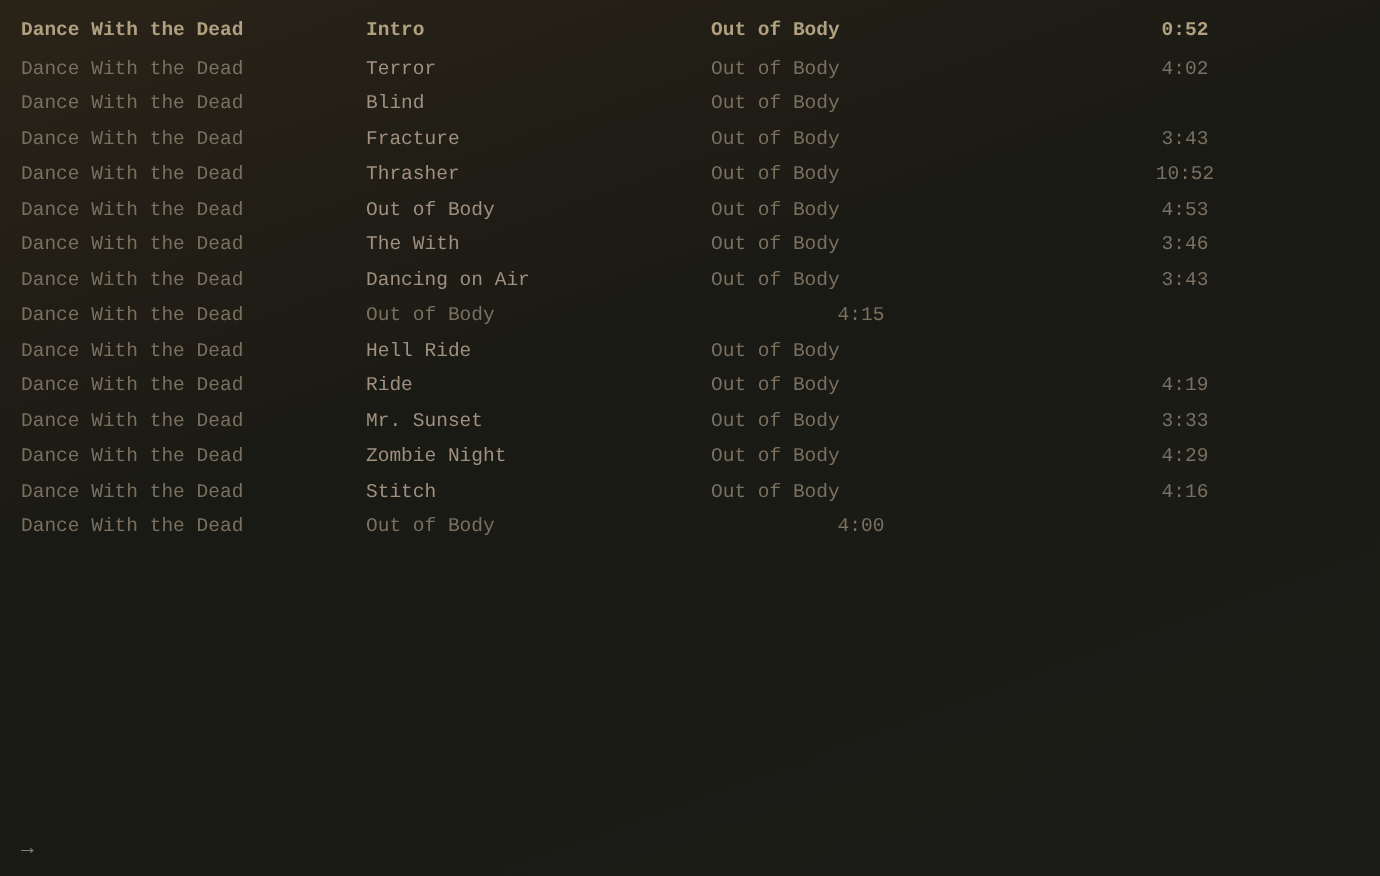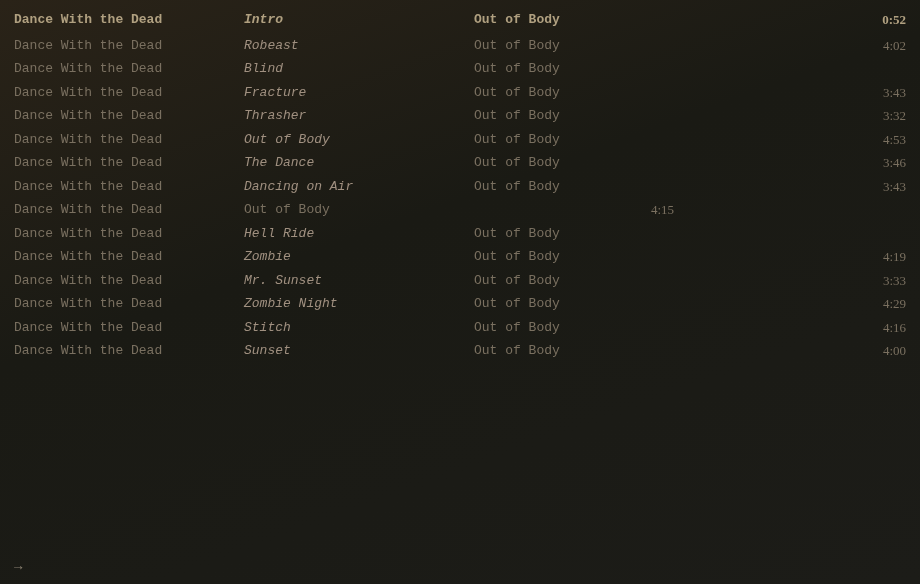--- a/index.html
+++ b/index.html
@@ -35,31 +35,29 @@
       font-weight: bold;
       margin-bottom: 2px;
     }
 
     .col-artist {
       color: #7a7060;
     }
 
     .col-title {
       color: #a09080;
-      font-style: italic;
     }
 
     .col-album {
       color: #7a7060;
     }
 
     .col-duration {
-      text-align: right;
+      text-align: center;
       color: #7a7060;
-      font-family: Liberation Serif, serif;
     }
 
     .header .col-artist,
     .header .col-title,
     .header .col-album,
     .header .col-duration {
       color: #b0a080;
     }
 
     .bottom-arrow {
@@ -75,50 +73,50 @@
 
 <div class="track-list">
   <div class="track-row header">
     <span class="col-artist">Dance With the Dead</span>
     <span class="col-title">Intro</span>
     <span class="col-album">Out of Body</span>
     <span class="col-duration">0:52</span>
   </div>
 <div class="track-row">
       <span class="col-artist">Dance With the Dead</span>
-      <span class="col-title">Robeast</span>
+      <span class="col-title">Terror</span>
       <span class="col-album">Out of Body</span>
       <span class="col-duration">4:02</span>
     </div>
     <div class="track-row">
       <span class="col-artist">Dance With the Dead</span>
       <span class="col-title">Blind</span>
       <span class="col-album">Out of Body</span>
     </div>
     <div class="track-row">
       <span class="col-artist">Dance With the Dead</span>
       <span class="col-title">Fracture</span>
       <span class="col-album">Out of Body</span>
       <span class="col-duration">3:43</span>
     </div>
     <div class="track-row">
       <span class="col-artist">Dance With the Dead</span>
       <span class="col-title">Thrasher</span>
       <span class="col-album">Out of Body</span>
-      <span class="col-duration">3:32</span>
+      <span class="col-duration">10:52</span>
     </div>
     <div class="track-row">
       <span class="col-artist">Dance With the Dead</span>
       <span class="col-title">Out of Body</span>
       <span class="col-album">Out of Body</span>
       <span class="col-duration">4:53</span>
     </div>
     <div class="track-row">
       <span class="col-artist">Dance With the Dead</span>
-      <span class="col-title">The Dance</span>
+      <span class="col-title">The With</span>
       <span class="col-album">Out of Body</span>
       <span class="col-duration">3:46</span>
     </div>
     <div class="track-row">
       <span class="col-artist">Dance With the Dead</span>
       <span class="col-title">Dancing on Air</span>
       <span class="col-album">Out of Body</span>
       <span class="col-duration">3:43</span>
     </div>
     <div class="track-row">
@@ -126,21 +124,21 @@
       <span class="col-album">Out of Body</span>
       <span class="col-duration">4:15</span>
     </div>
     <div class="track-row">
       <span class="col-artist">Dance With the Dead</span>
       <span class="col-title">Hell Ride</span>
       <span class="col-album">Out of Body</span>
     </div>
     <div class="track-row">
       <span class="col-artist">Dance With the Dead</span>
-      <span class="col-title">Zombie</span>
+      <span class="col-title">Ride</span>
       <span class="col-album">Out of Body</span>
       <span class="col-duration">4:19</span>
     </div>
     <div class="track-row">
       <span class="col-artist">Dance With the Dead</span>
       <span class="col-title">Mr. Sunset</span>
       <span class="col-album">Out of Body</span>
       <span class="col-duration">3:33</span>
     </div>
     <div class="track-row">
@@ -150,19 +148,18 @@
       <span class="col-duration">4:29</span>
     </div>
     <div class="track-row">
       <span class="col-artist">Dance With the Dead</span>
       <span class="col-title">Stitch</span>
       <span class="col-album">Out of Body</span>
       <span class="col-duration">4:16</span>
     </div>
     <div class="track-row">
       <span class="col-artist">Dance With the Dead</span>
-      <span class="col-title">Sunset</span>
       <span class="col-album">Out of Body</span>
       <span class="col-duration">4:00</span>
     </div>
   </div>
 
 <div class="bottom-arrow">→</div>
 
 </body></html>

